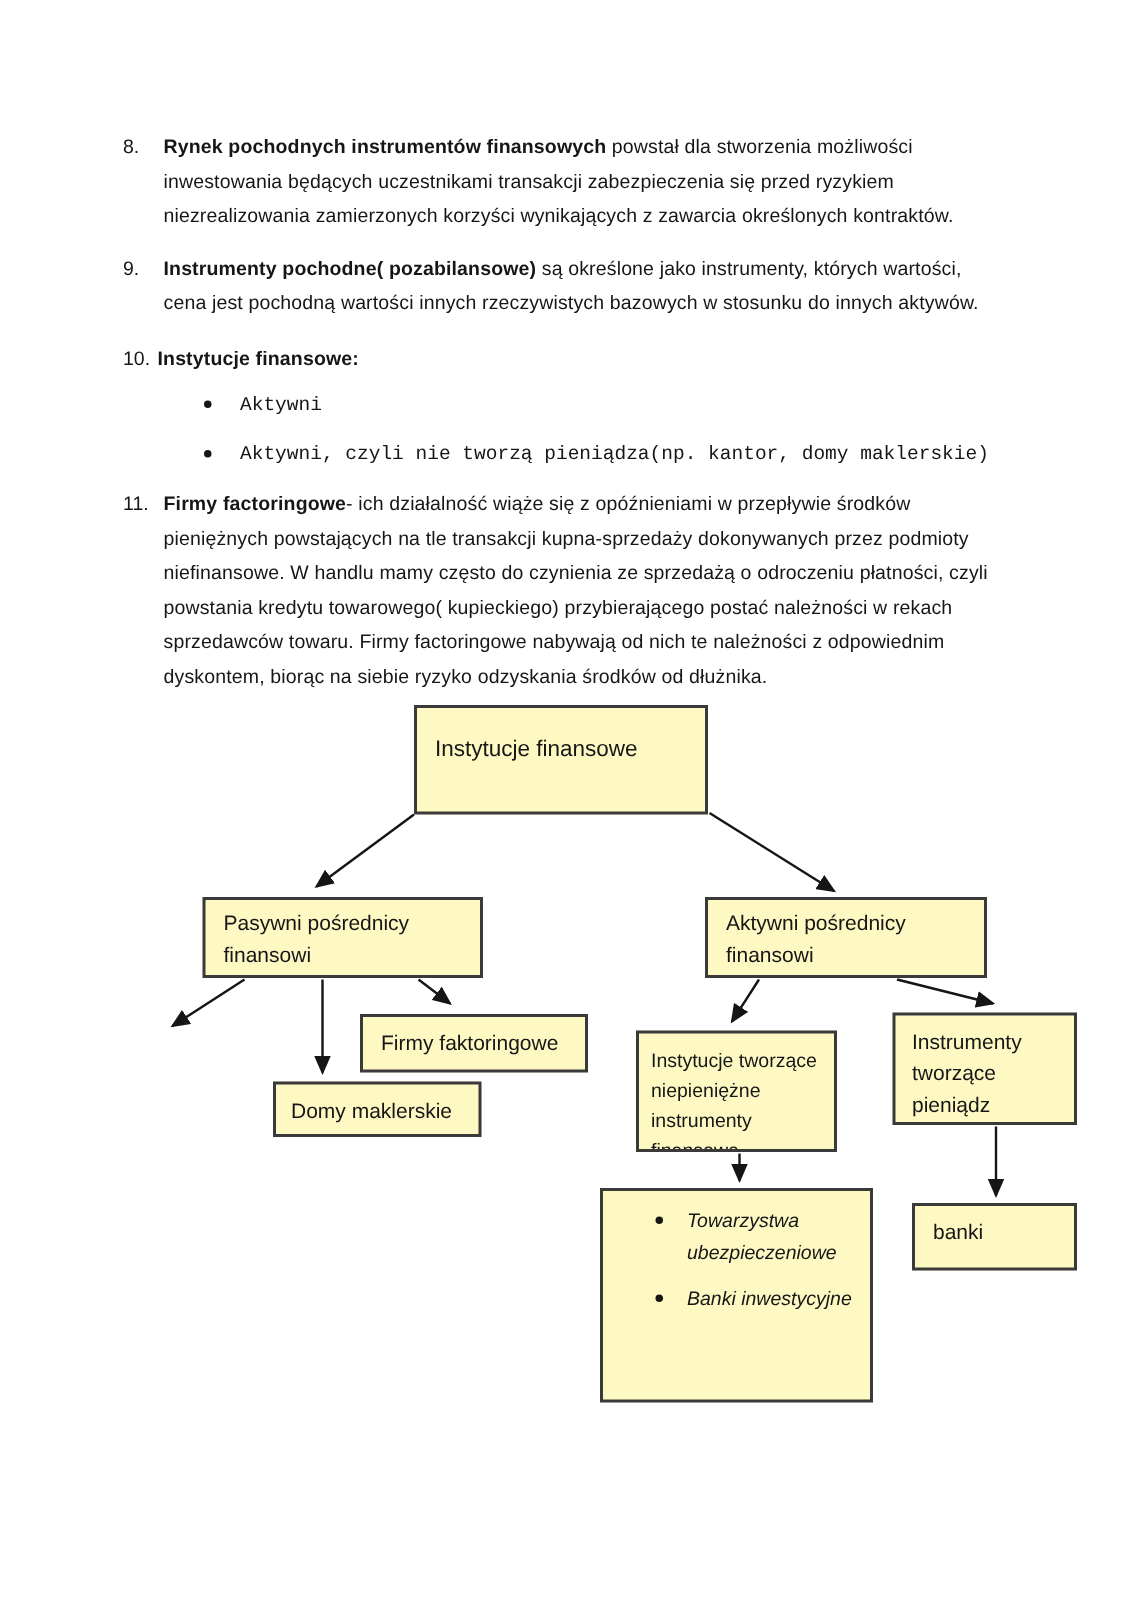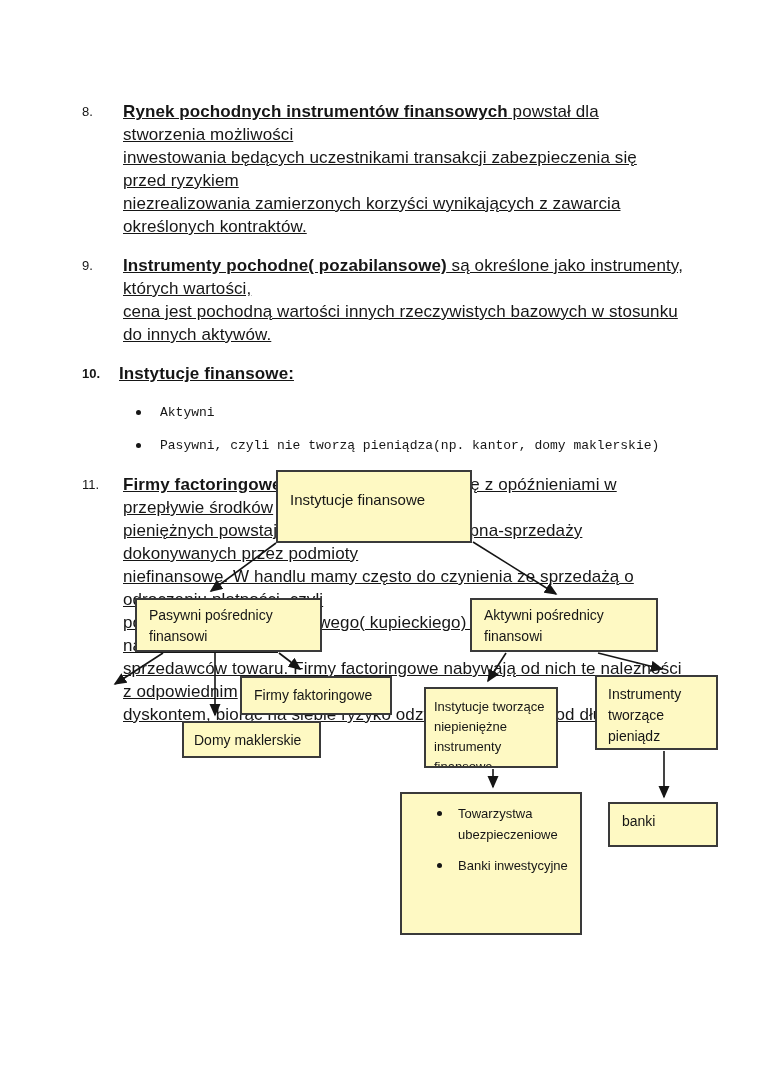--- a/index.html
+++ b/index.html
@@ -11,24 +11,24 @@
     color:#161616;
     overflow:hidden;
     margin:0 auto;
   }
   
   .content{position:absolute;left:82px;top:84px;width:618px;}
   .item{position:relative;padding-left:25px;margin:0 0 12px 0;}
   .item-9{margin-bottom:14px;}
   .item-10{padding-left:21px;margin-bottom:0;}
   .num{position:absolute;left:0;top:0;font-size:13px;line-height:23px;}
-  .item-10 .num{font-weight:700;}
+  .item-10 .num{font-weight:400;}
   .ptext{
-    margin:16px;font-size:17px;line-height:23px;
-    white-space:pre-line;letter-spacing:.1px;text-decoration:underline;
+    margin:2px;font-size:13px;line-height:23px;
+    white-space:pre-line;letter-spacing:.1px;
   }
   .ptext b{font-weight:700;}
   .bullets{list-style:none;margin:8px 0 8px 0;padding:0;}
   .bullets li{
     position:relative;padding-left:57px;margin:0 0 10px 0;
     font-size:13px;line-height:23px;font-family:Liberation Mono, monospace;
   }
   .bullets li::before{
     content:"";position:absolute;left:33px;top:9px;
     width:5px;height:5px;border-radius:50%;background:#161616;
@@ -38,21 +38,21 @@
   .dbox{
     position:absolute;box-sizing:border-box;
     border:2px solid #3a3a3a;background:#fef9c3;
     color:#161616;white-space:pre-line;overflow:hidden;
     font-family:"Liberation Sans",sans-serif;
   }
   .bullets-box,.bullets-box *{white-space:normal;}
   .dlist{list-style:none;margin:0;padding:0;}
   .dlist li{
     position:relative;padding-left:46px;margin:0 0 10px 0;
-    font-size:13px;line-height:21px;
+    font-size:13px;line-height:21px;font-style:italic;
   }
   .dlist li::before{
     content:"";position:absolute;left:25px;top:8px;
     width:5px;height:5px;border-radius:50%;background:#161616;
   }
 </style>
 </head>
 <body>
 
 <div class="page">
@@ -70,21 +70,21 @@
       <span class="num">9.</span>
       <p class="ptext"><b>Instrumenty pochodne( pozabilansowe)</b><span> są określone jako instrumenty, których wartości,
 cena jest pochodną wartości innych rzeczywistych bazowych w stosunku do innych aktywów.</span></p>
     </div>
 
     <div class="item item-10">
       <span class="num">10.</span>
       <p class="ptext"><b>Instytucje finansowe:</b></p>
       <ul class="bullets">
           <li>Aktywni</li>
-          <li>Pasywni, czyli nie tworzą pieniądza(np. kantor, domy maklerskie)</li>
+          <li>Aktywni, czyli nie tworzą pieniądza(np. kantor, domy maklerskie)</li>
         </ul>
     </div>
 
     <div class="item">
       <span class="num">11.</span>
       <p class="ptext"><b>Firmy factoringowe</b><span>- ich działalność wiąże się z opóźnieniami w przepływie środków
 pieniężnych powstających na tle transakcji kupna-sprzedaży dokonywanych przez podmioty
 niefinansowe. W handlu mamy często do czynienia ze sprzedażą o odroczeniu płatności, czyli
 powstania kredytu towarowego( kupieckiego) przybierającego postać należności w rekach
 sprzedawców towaru. Firmy factoringowe nabywają od nich te należności z odpowiednim

